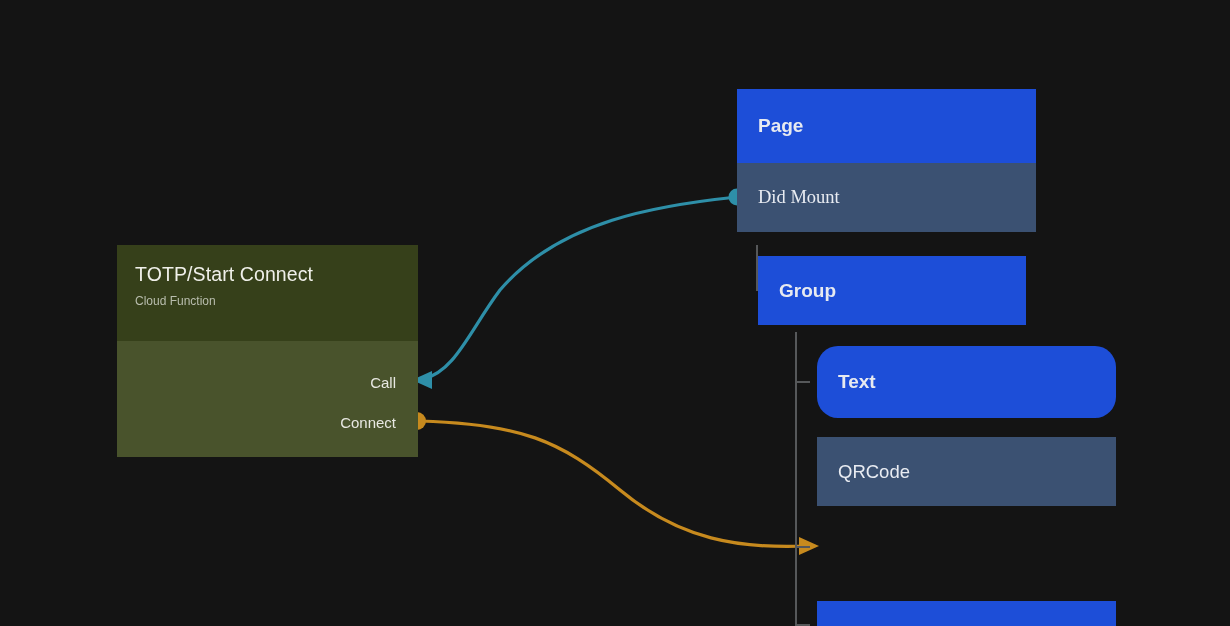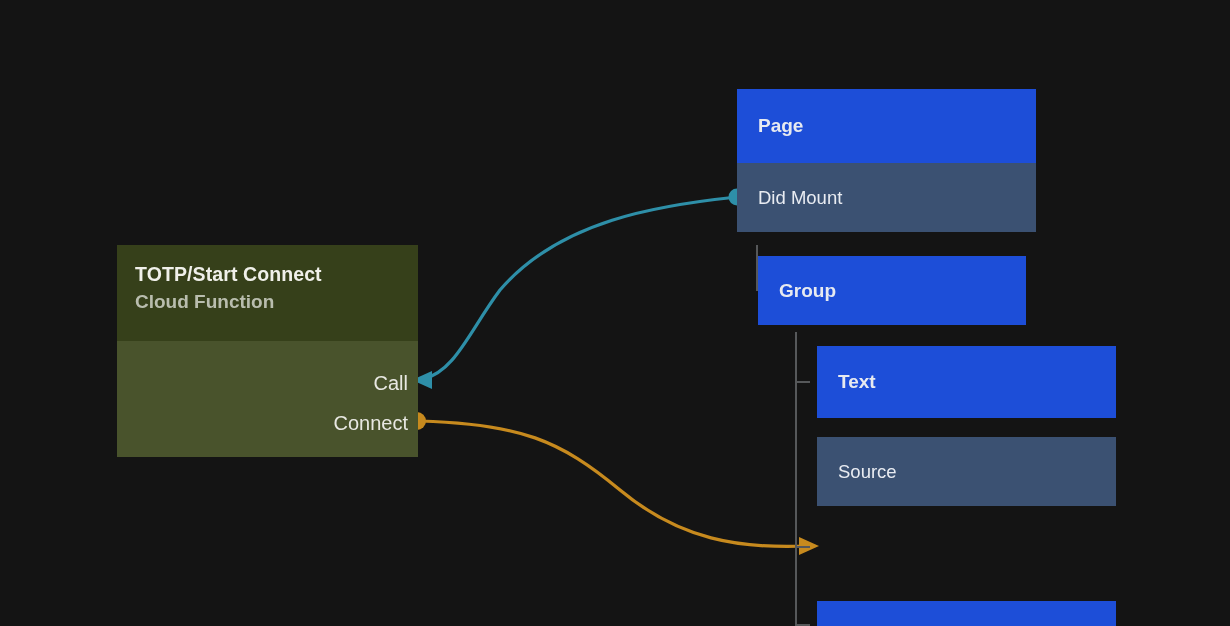--- a/index.html
+++ b/index.html
@@ -27,43 +27,43 @@
   
   .fn-node { left: 117px; top: 245px; width: 301px; height: 212px; }
   .fn-head {
     height: 96px;
     background: #36401a;
     padding: 17px 18px 0 18px;
   }
   .fn-title {
     color: #f0f0ea;
     font-size: 19.5px;
-    font-weight: bold;
+    font-weight: normal;
     letter-spacing: 0.1px;
     line-height: 25px;
   }
   .fn-sub {
     color: #b9bdae;
-    font-size: 19px;
-    font-weight: bold;
+    font-size: 12px;
+    font-weight: normal;
     line-height: 25px;
     margin-top: 2px;
   }
   .fn-body {
     height: 116px;
     background: #49532c;
     padding-top: 22px;
   }
   .port-row-out {
     text-align: right;
-    padding-right: 10px;
+    padding-right: 22px;
     height: 40px;
     line-height: 40px;
     color: #e8e8e2;
-    font-size: 20px;
+    font-size: 15px;
   }
   
   .v-head {
     background: #1d4ed8;
     color: #e7eaf0;
     font-size: 19px;
     font-weight: bold;
     display: flex;
     align-items: center;
     padding-left: 21px;
@@ -71,27 +71,27 @@
   .v-row {
     background: #3b5172;
     color: #e9ecf2;
     font-size: 18.5px;
     display: flex;
     align-items: center;
     padding-left: 21px;
   }
   .n-page  { left: 737px; top: 89px;  width: 299px; height: 143px; }
   .n-page  .v-head { height: 74px; }
-  .n-page  .v-row  { height: 69px; }
+  .n-page  .v-row  { height: 69px; font-family: Liberation Serif, serif; }
 
   .n-group { left: 758px; top: 256px; width: 268px; height: 69px; }
   .n-group .v-head { height: 69px; }
 
   .n-text  { left: 817px; top: 346px; width: 299px; height: 72px; }
-  .n-text  .v-head { height: 72px; }
+  .n-text  .v-head { height: 72px; border-radius: 21px; }
 
   .n-image { left: 817px; top: 437px; width: 299px; height: 143px; }
   .n-image .v-head { height: 74px; }
   .n-image .v-row  { height: 69px; }
 
   .n-partial { left: 817px; top: 601px; width: 299px; height: 60px; }
   .n-partial .v-head { height: 60px; }
 
   
   .tree { position: absolute; background: #56585a; }
@@ -149,20 +149,20 @@
 
   <div class="node n-group">
     <div class="v-head">Group</div>
   </div>
 
   <div class="node n-text">
     <div class="v-head">Text</div>
   </div>
 
   <div class="node n-image">
-    <div class="v-row">Source</div>
+    <div class="v-row">QRCode</div>
   </div>
 
   <div class="node n-partial">
     <div class="v-head"></div>
   </div>
 
 </div>
 
 </body></html>

